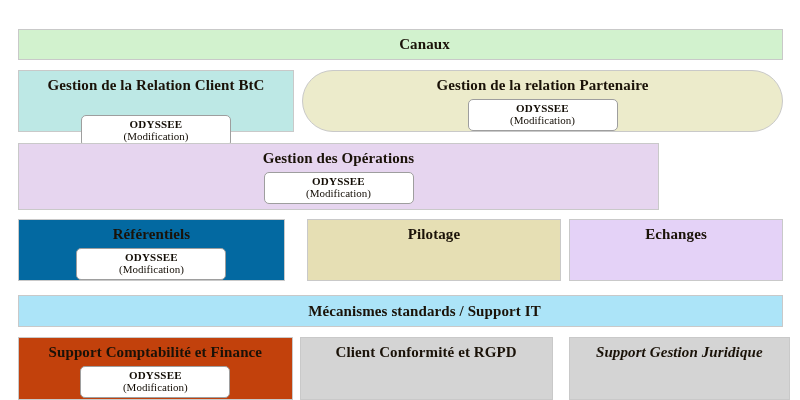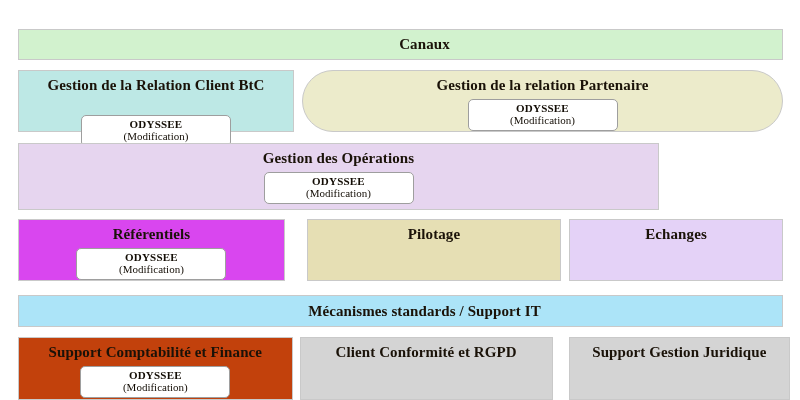--- a/index.html
+++ b/index.html
@@ -88,21 +88,21 @@
   
   .w-client     { width: 276px; gap: 16px; }
   .w-partenaire { width: 481px; margin-left: 8px; border-radius: 31px; }
 
   .w-referentiels { width: 272px; }
   .w-pilotage     { width: 259px; margin-left: 22px; }
   .w-echanges     { width: 218px; margin-left: 8px; }
 
   .w-compta   { width: 278px; }
   .w-conformite { width: 256px; margin-left: 7px; }
-  .w-juridique  { width: 224px; margin-left: 16px; }
+  .w-juridique  { width: 224px; margin-left: 16px; font-style: italic; }
 
   
   .band-title-only {
     justify-content: center;
     padding-top: 0;
     padding-left: 48px;
   }
   .band-title-only .block-title { margin: 0; }
 </style>
 </head>
@@ -137,21 +137,21 @@
     <div class="block full" style="background:#e6d5ef;">
       <div class="block-title">Gestion des Opérations</div>
       <div class="odyssee">
         <div class="odyssee-name">ODYSSEE</div>
         <div class="odyssee-sub">(Modification)</div>
       </div>
     </div>
   </div>
 
   <div class="band-row" id="row-socle">
-    <div class="block w-referentiels" style="background:#d946ef;">
+    <div class="block w-referentiels" style="background:#0369a1;">
       <div class="block-title">Référentiels</div>
       <div class="odyssee">
         <div class="odyssee-name">ODYSSEE</div>
         <div class="odyssee-sub">(Modification)</div>
       </div>
     </div>
     <div class="block w-pilotage" style="background:#e6dfb4;">
       <div class="block-title">Pilotage</div>
     </div>
     <div class="block w-echanges" style="background:#e4d2f7;">

